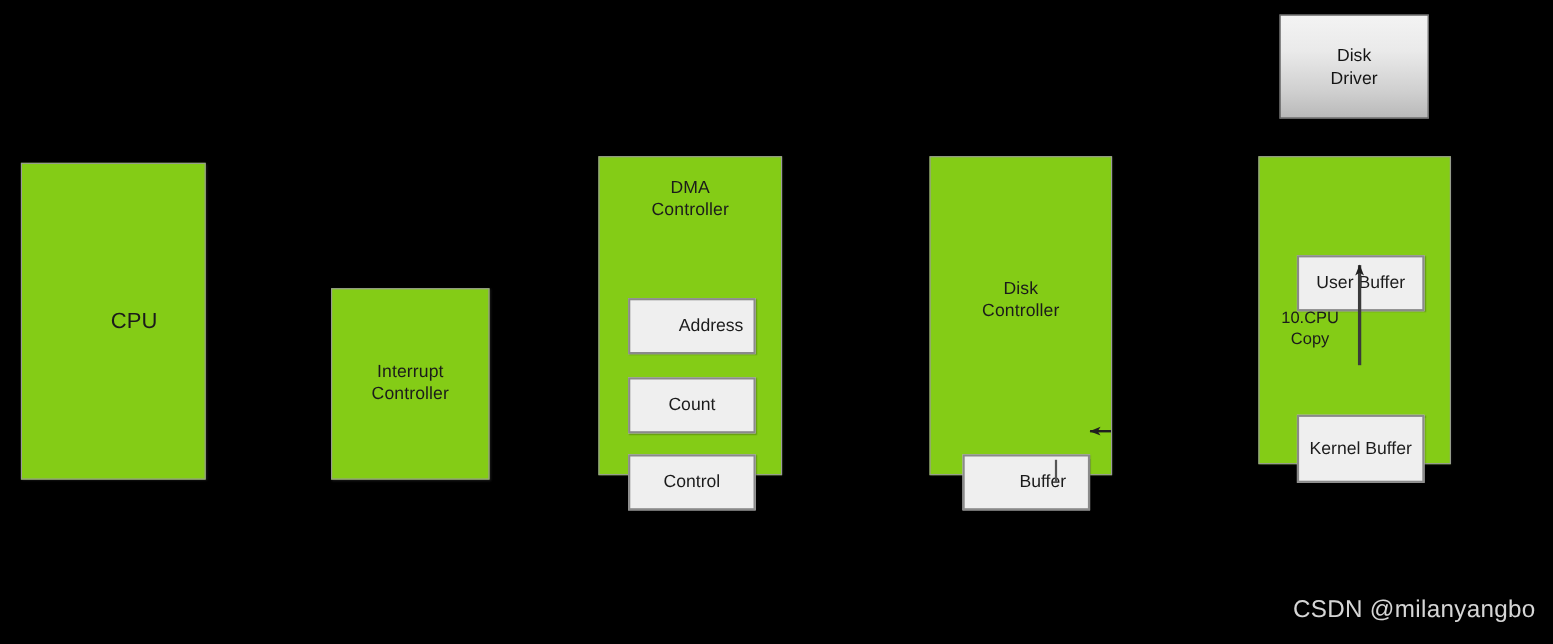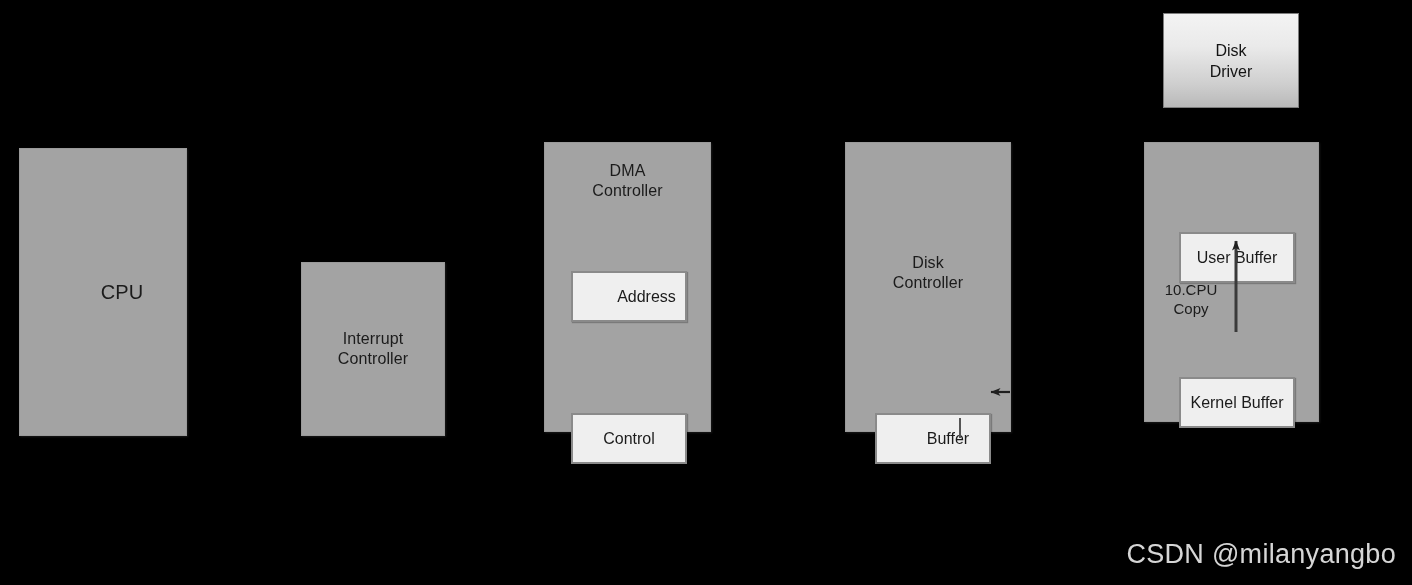--- a/index.html
+++ b/index.html
@@ -20,21 +20,21 @@
     position: absolute;
     left: 0; top: 0;
     width: 1412px;
     height: 585px;
     background: #000000;
   }
 
   
   .node {
     position: absolute;
-    background: #a3a3a3;
+    background: #84cc16;
     border: 1px solid #9a9a9a;
     box-sizing: border-box;
     box-shadow: 1px 1px 2px rgba(255,255,255,0.10);
   }
   .node-title {
     position: absolute;
     left: 0;
     right: 0;
     text-align: center;
     color: #1b1b1b;
@@ -100,21 +100,21 @@
     color: #1b1b1b;
     font-size: 15px;
     line-height: 19px;
     text-align: center;
     white-space: pre-line;
   }
 
   .watermark {
     position: absolute;
     color: #e9e9e9;
-    font-size: 27px;
+    font-size: 22px;
     line-height: 30px;
     letter-spacing: 0.3px;
     white-space: nowrap;
     opacity: 0.92;
   }
 </style>
 </head>
 <body>
 
 <div id="stage">
@@ -134,20 +134,23 @@
   </div>
 
   <div class="node" style="left:544px; top:142px; width:167px; height:290px;">
     <div class="node-title" style="top:18px;">DMA
 Controller</div>
 
     <div class="subbox" style="left:26px; top:84px; width:116px; height:51px;padding-left:35px;">
       <span>Address</span>
     </div>
 
+    <div class="subbox" style="left:26px; top:156px; width:116px; height:51px;">
+      <span>Count</span>
+    </div>
 
     <div class="subbox" style="left:26px; top:226px; width:116px; height:51px;">
       <span>Control</span>
     </div>
   </div>
 
   <div class="node" style="left:845px; top:142px; width:166px; height:290px;">
     <div class="node-title" style="top:110px;">Disk
 Controller</div>
 
@@ -157,21 +160,21 @@
   </div>
 
   <div class="vline" style="left:959px; top:418px; width:2px; height:20px;"></div>
 
   <div class="node" style="left:1144px; top:142px; width:175px; height:280px;">
 
     <div class="subbox" style="left:34px; top:45px; width:116px; height:51px;">
       <span>User Buffer</span>
     </div>
 
-    <div class="subbox" style="left:34px; top:190px; width:116px; height:51px;">
+    <div class="subbox" style="left:34px; top:190px; width:116px; height:62px;">
       <span>Kernel Buffer</span>
     </div>
   </div>
 
   <div class="edge-label" style="left:1152px; top:280px; width:78px;">10.CPU
 Copy</div>
 
   <svg class="arrow-layer" viewBox="0 0 1412 585">
     <defs>
       <marker id="ah" markerWidth="11" markerHeight="11" refX="9.5" refY="4" orient="auto" markerUnits="userSpaceOnUse">

